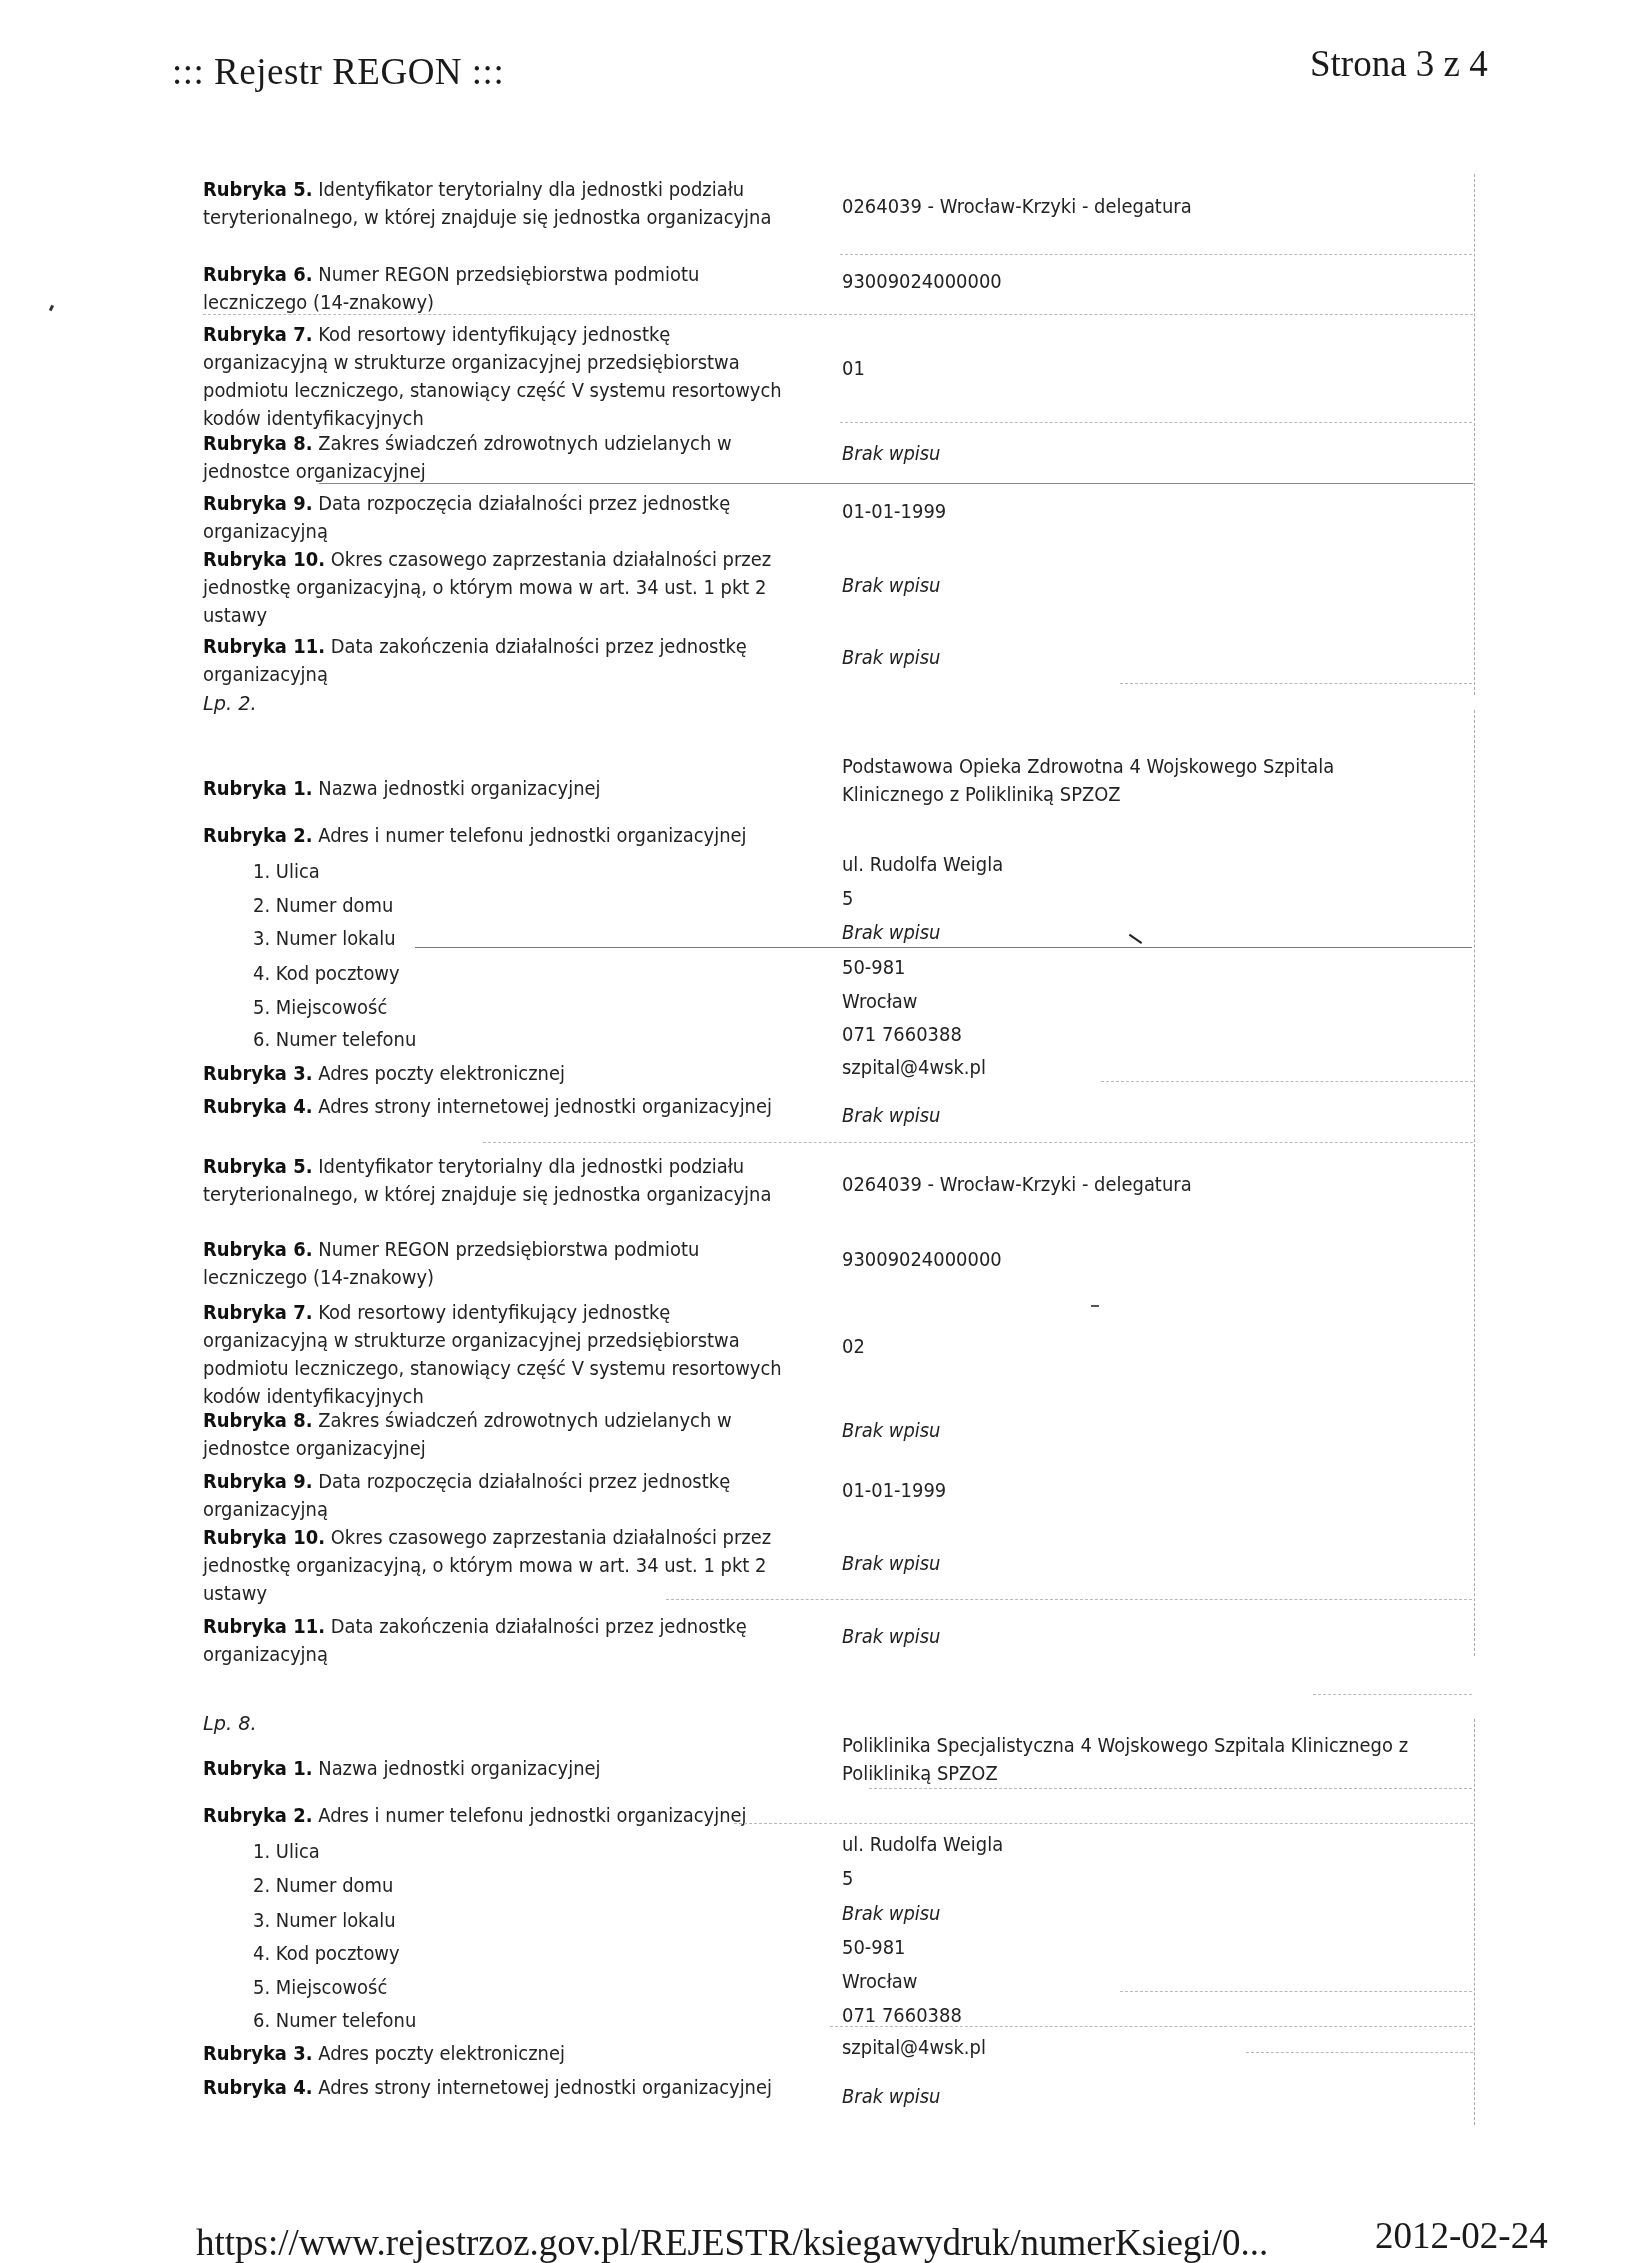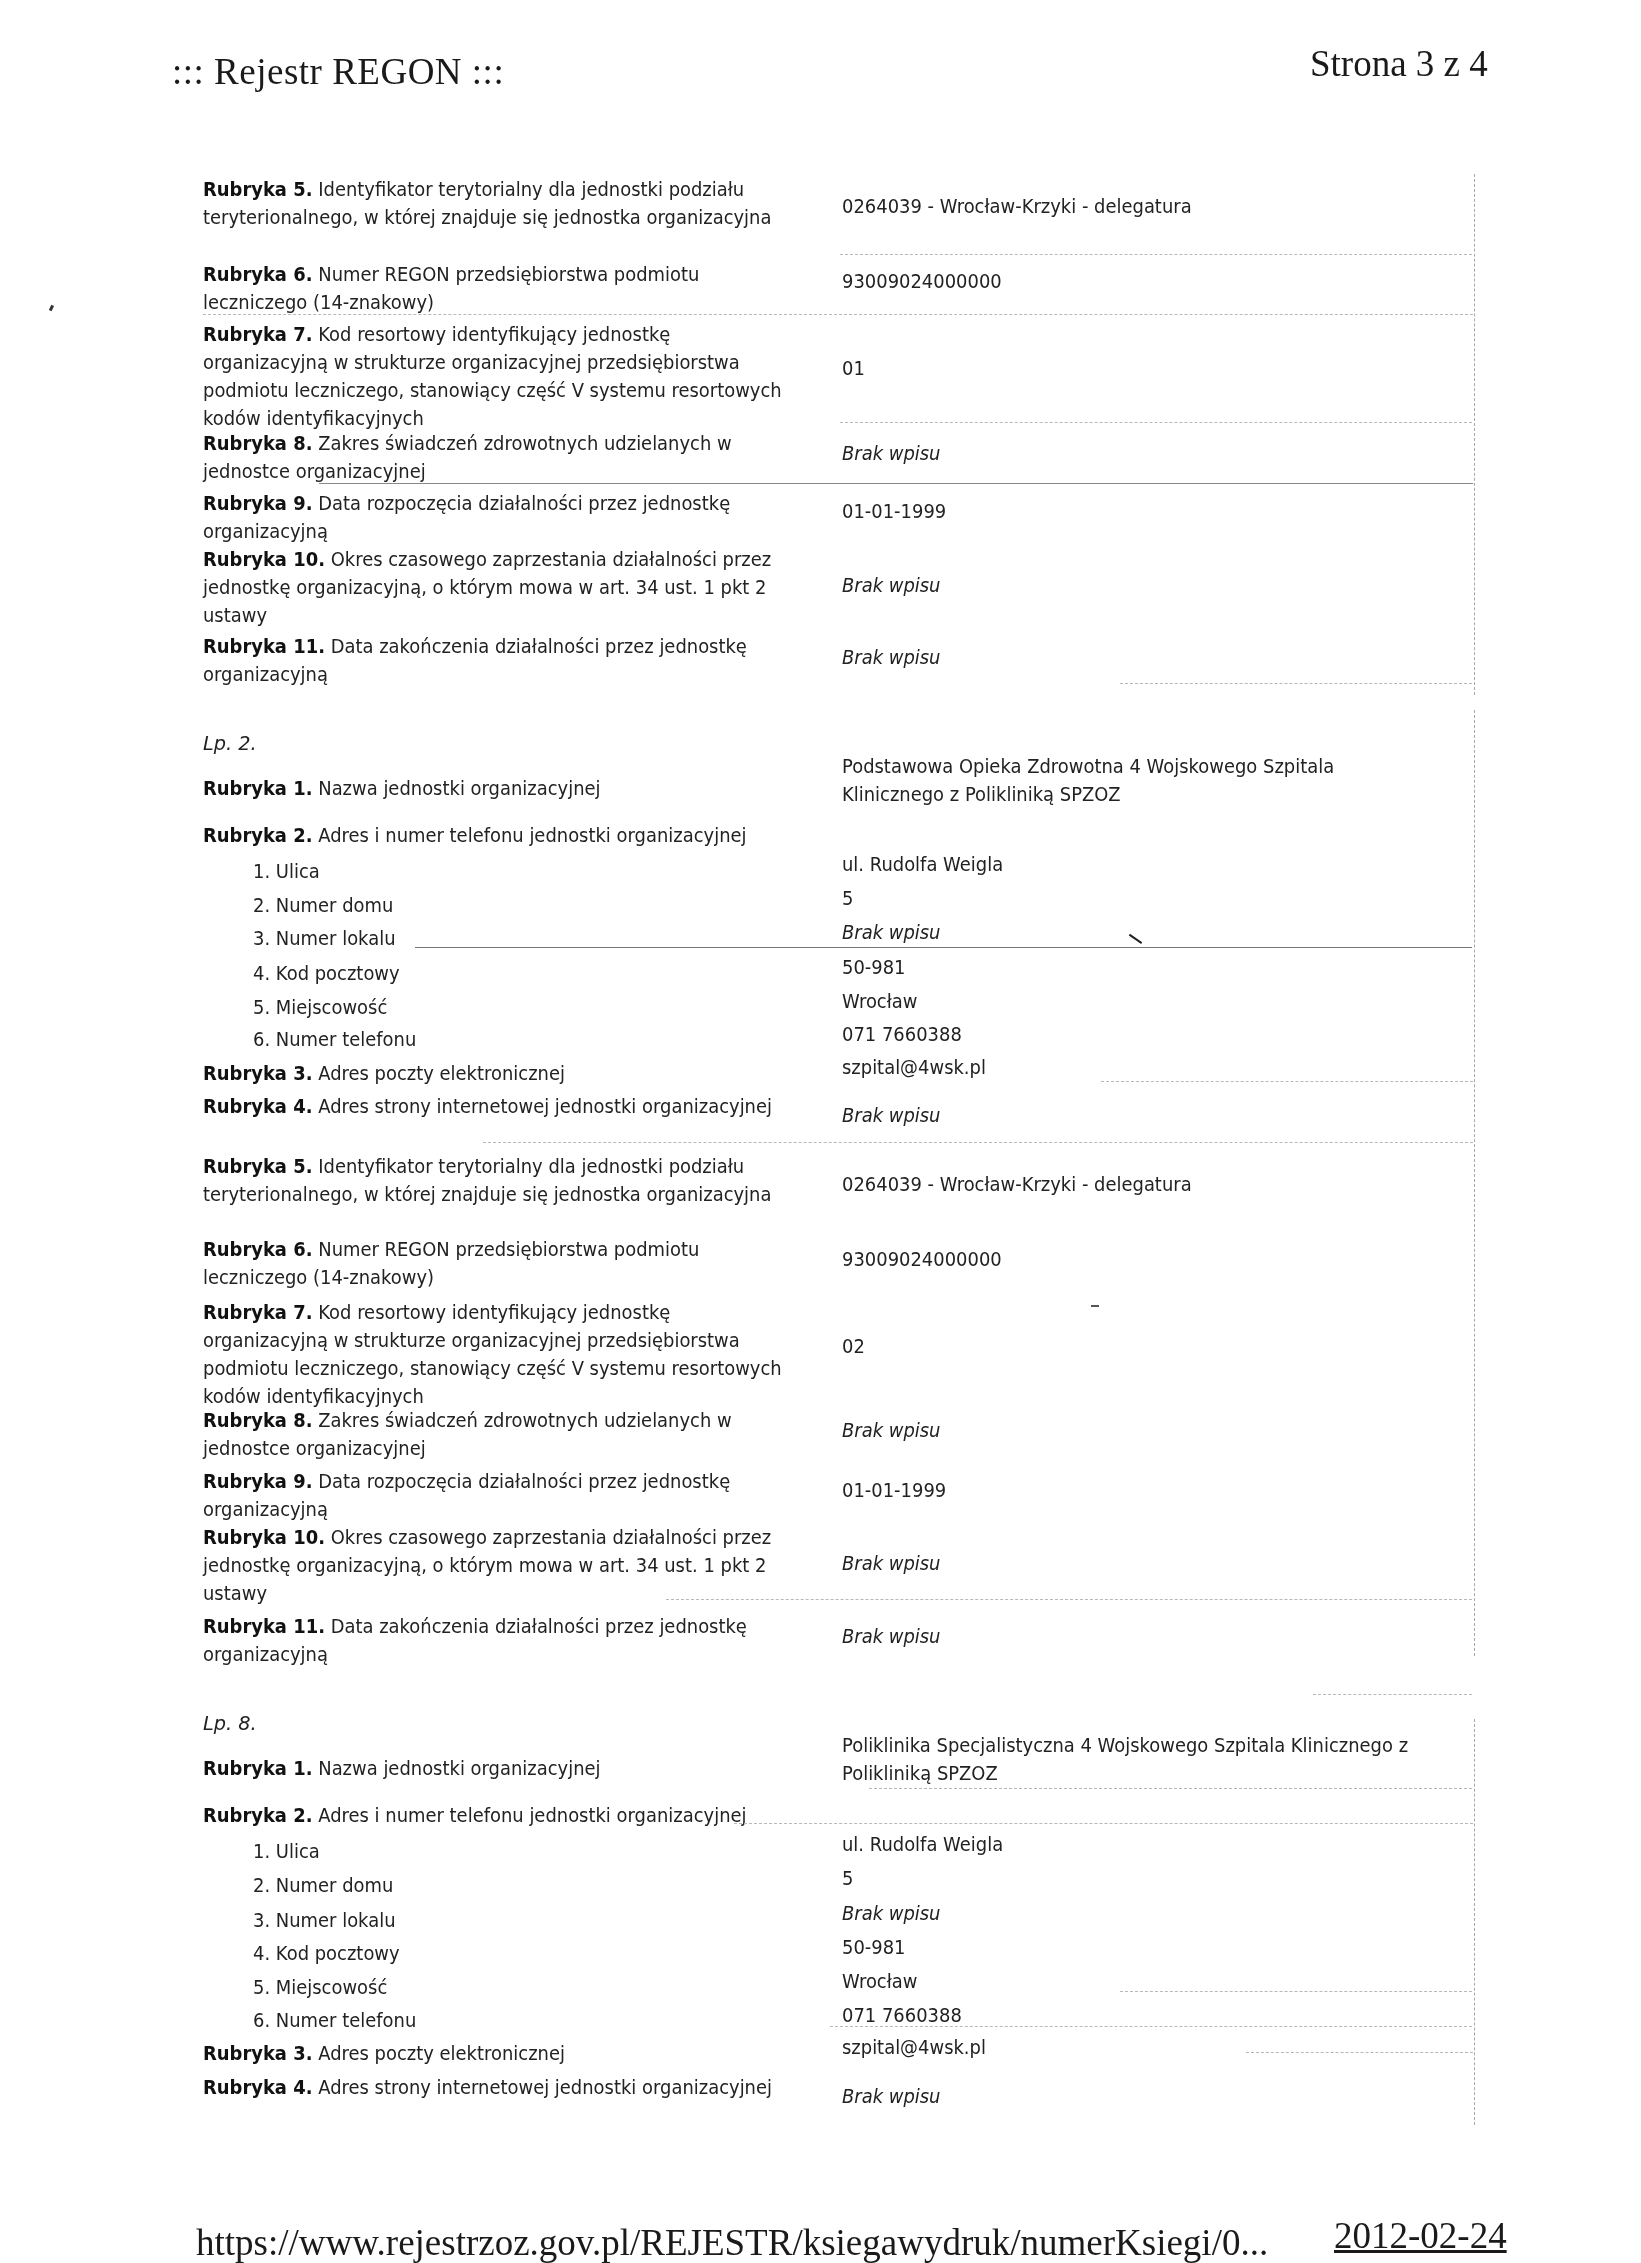--- a/index.html
+++ b/index.html
@@ -2,21 +2,21 @@
 <html><head>
 <meta charset="utf-8">
 <style>
   html, body { margin:0; padding:0; background:#ffffff; }
   body { width:1641px; height:2263px; position:relative; overflow:hidden; color:#1a1a1a; }
   .serif { font-family:"Liberation Serif","DejaVu Serif",serif; }
   .sans { font-family:"DejaVu Sans","Liberation Sans",sans-serif; }
   .hdr-left { position:absolute; left:172px; top:50px; font-size:37px; letter-spacing:0.5px; }
   .hdr-right { position:absolute; left:1310px; top:42px; font-size:37px; }
   .footer-url { position:absolute; left:196px; top:2221px; font-size:37px; }
-  .footer-date { position:absolute; left:1334px; top:2214px; font-size:37px;text-decoration:underline; }
+  .footer-date { position:absolute; left:1375px; top:2214px; font-size:37px; }
   .lbl { position:absolute; left:203px; width:637px; font-size:19.3px; line-height:28px; color:#222; transform:scaleX(0.93); transform-origin:left top; }
   .lbl b { font-weight:bold; color:#111; }
   .sub { left:253px; }
   .val { position:absolute; left:842px; width:628px; font-size:19.3px; line-height:28px; color:#222; transform:scaleX(0.93); transform-origin:left top; }
   .val.brak { font-style:italic; }
   .lp { position:absolute; left:203px; font-size:19.3px; font-style:italic; color:#222; }
   .rule { position:absolute; height:0; border-top:1px dashed #b8b8b8; }
   .vrule { position:absolute; width:0; border-left:1px dashed #a8a8a8; }
   .stray { position:absolute; }
 </style>
@@ -50,21 +50,21 @@
 <div class="lbl sans" style="top:490px;"><b>Rubryka 9.</b> <span>Data rozpoczęcia działalności przez jednostkę organizacyjną</span></div>
 <div class="val sans" style="top:498px;">01-01-1999</div>
 
 <div class="lbl sans" style="top:546px;"><b>Rubryka 10.</b> <span>Okres czasowego zaprzestania działalności przez jednostkę organizacyjną, o którym mowa w art. 34 ust. 1 pkt 2 ustawy</span></div>
 <div class="val sans brak" style="top:572px;">Brak wpisu</div>
 
 <div class="lbl sans" style="top:633px;"><b>Rubryka 11.</b> <span>Data zakończenia działalności przez jednostkę organizacyjną</span></div>
 <div class="val sans brak" style="top:644px;">Brak wpisu</div>
 <div class="rule" style="left:1120px; width:352px; top:683px;"></div>
 
-<div class="lp sans" style="top:732px;">Lp. 2.</div>
+<div class="lp sans" style="top:692px;">Lp. 2.</div>
 
 <div class="lbl sans" style="top:775px;"><b>Rubryka 1.</b> <span>Nazwa jednostki organizacyjnej</span></div>
 <div class="val sans" style="top:753px; width:579px;">Podstawowa Opieka Zdrowotna 4 Wojskowego Szpitala Klinicznego z Polikliniką SPZOZ</div>
 
 <div class="lbl sans" style="top:822px;"><b>Rubryka 2.</b> <span>Adres i numer telefonu jednostki organizacyjnej</span></div>
 
 <div class="lbl sans sub" style="top:858px;">1. Ulica</div>
 <div class="val sans" style="top:851px;">ul. Rudolfa Weigla</div>
 <div class="lbl sans sub" style="top:892px;">2. Numer domu</div>
 <div class="val sans" style="top:885px;">5</div>

